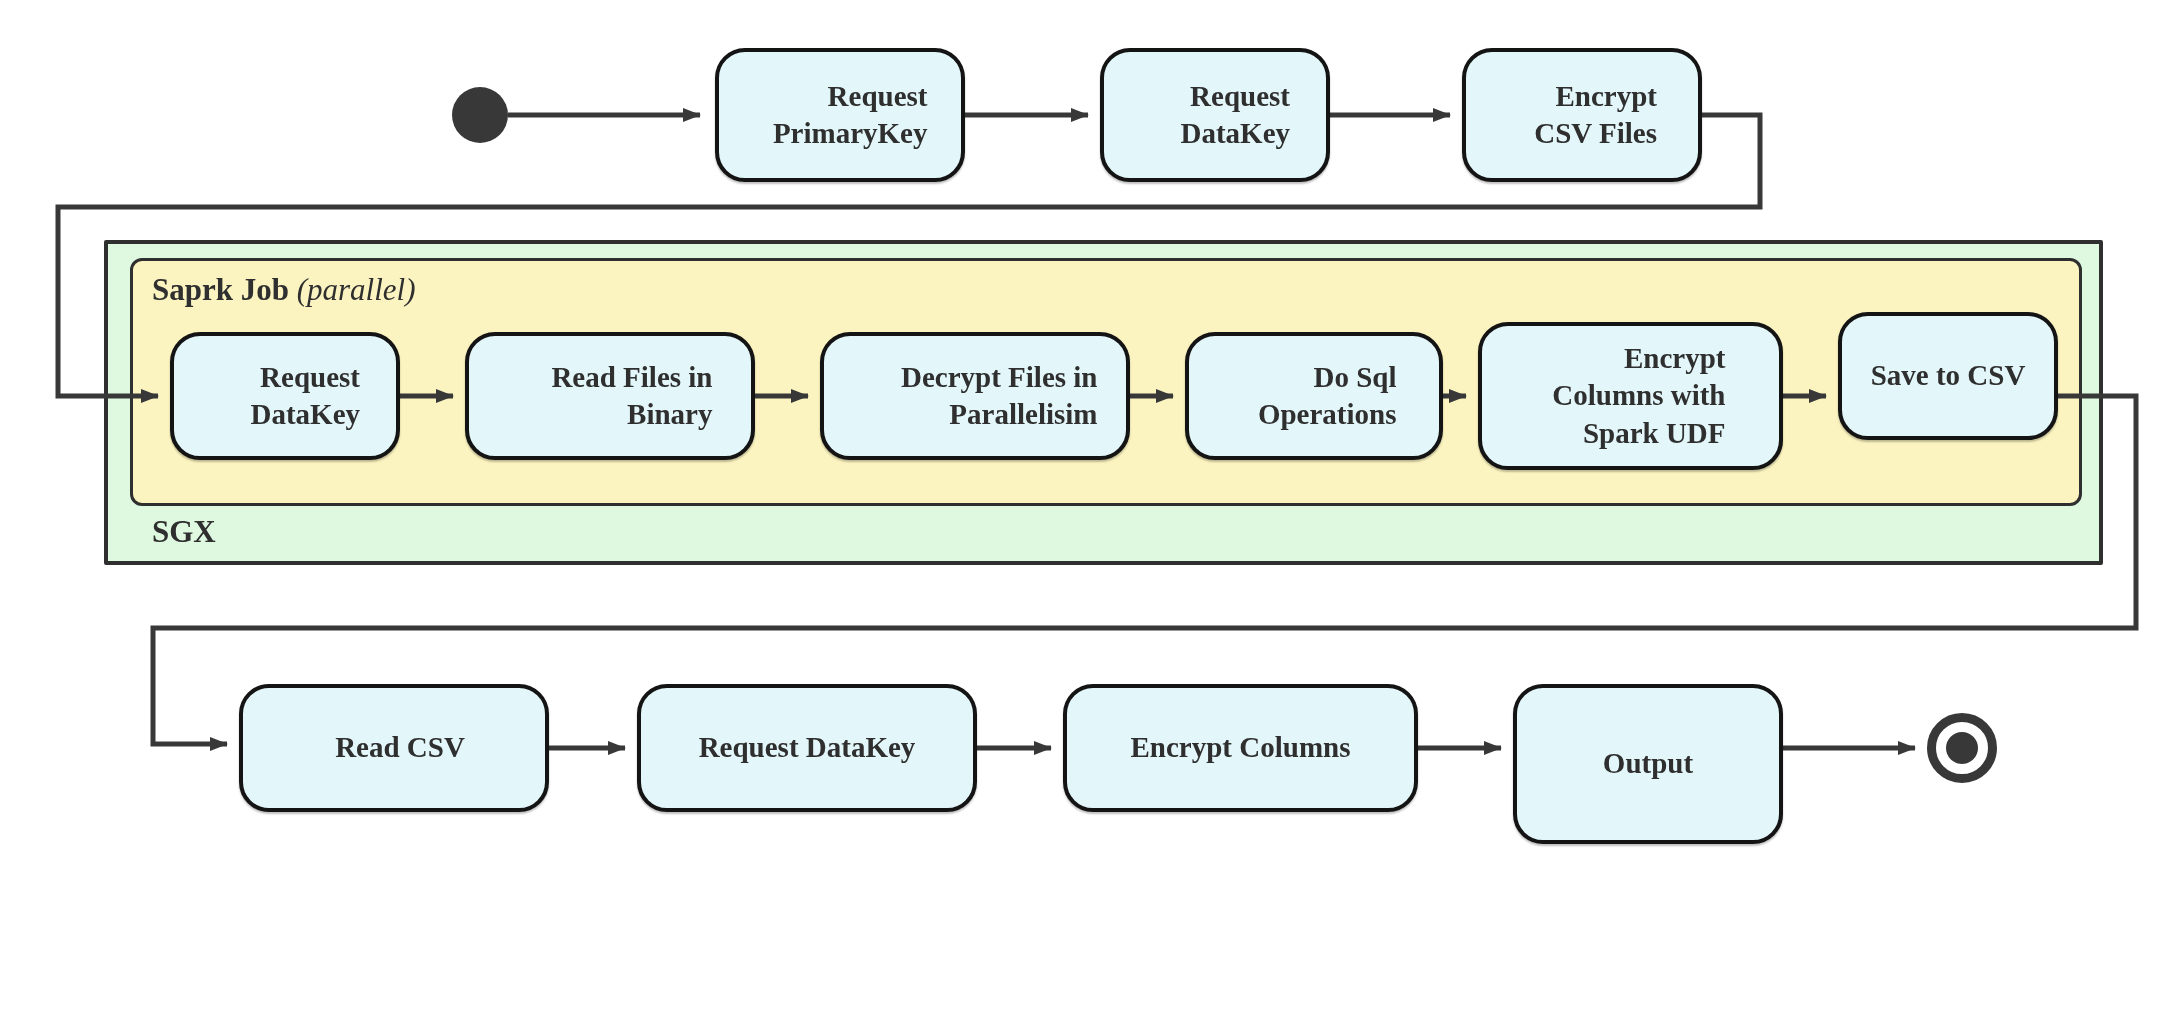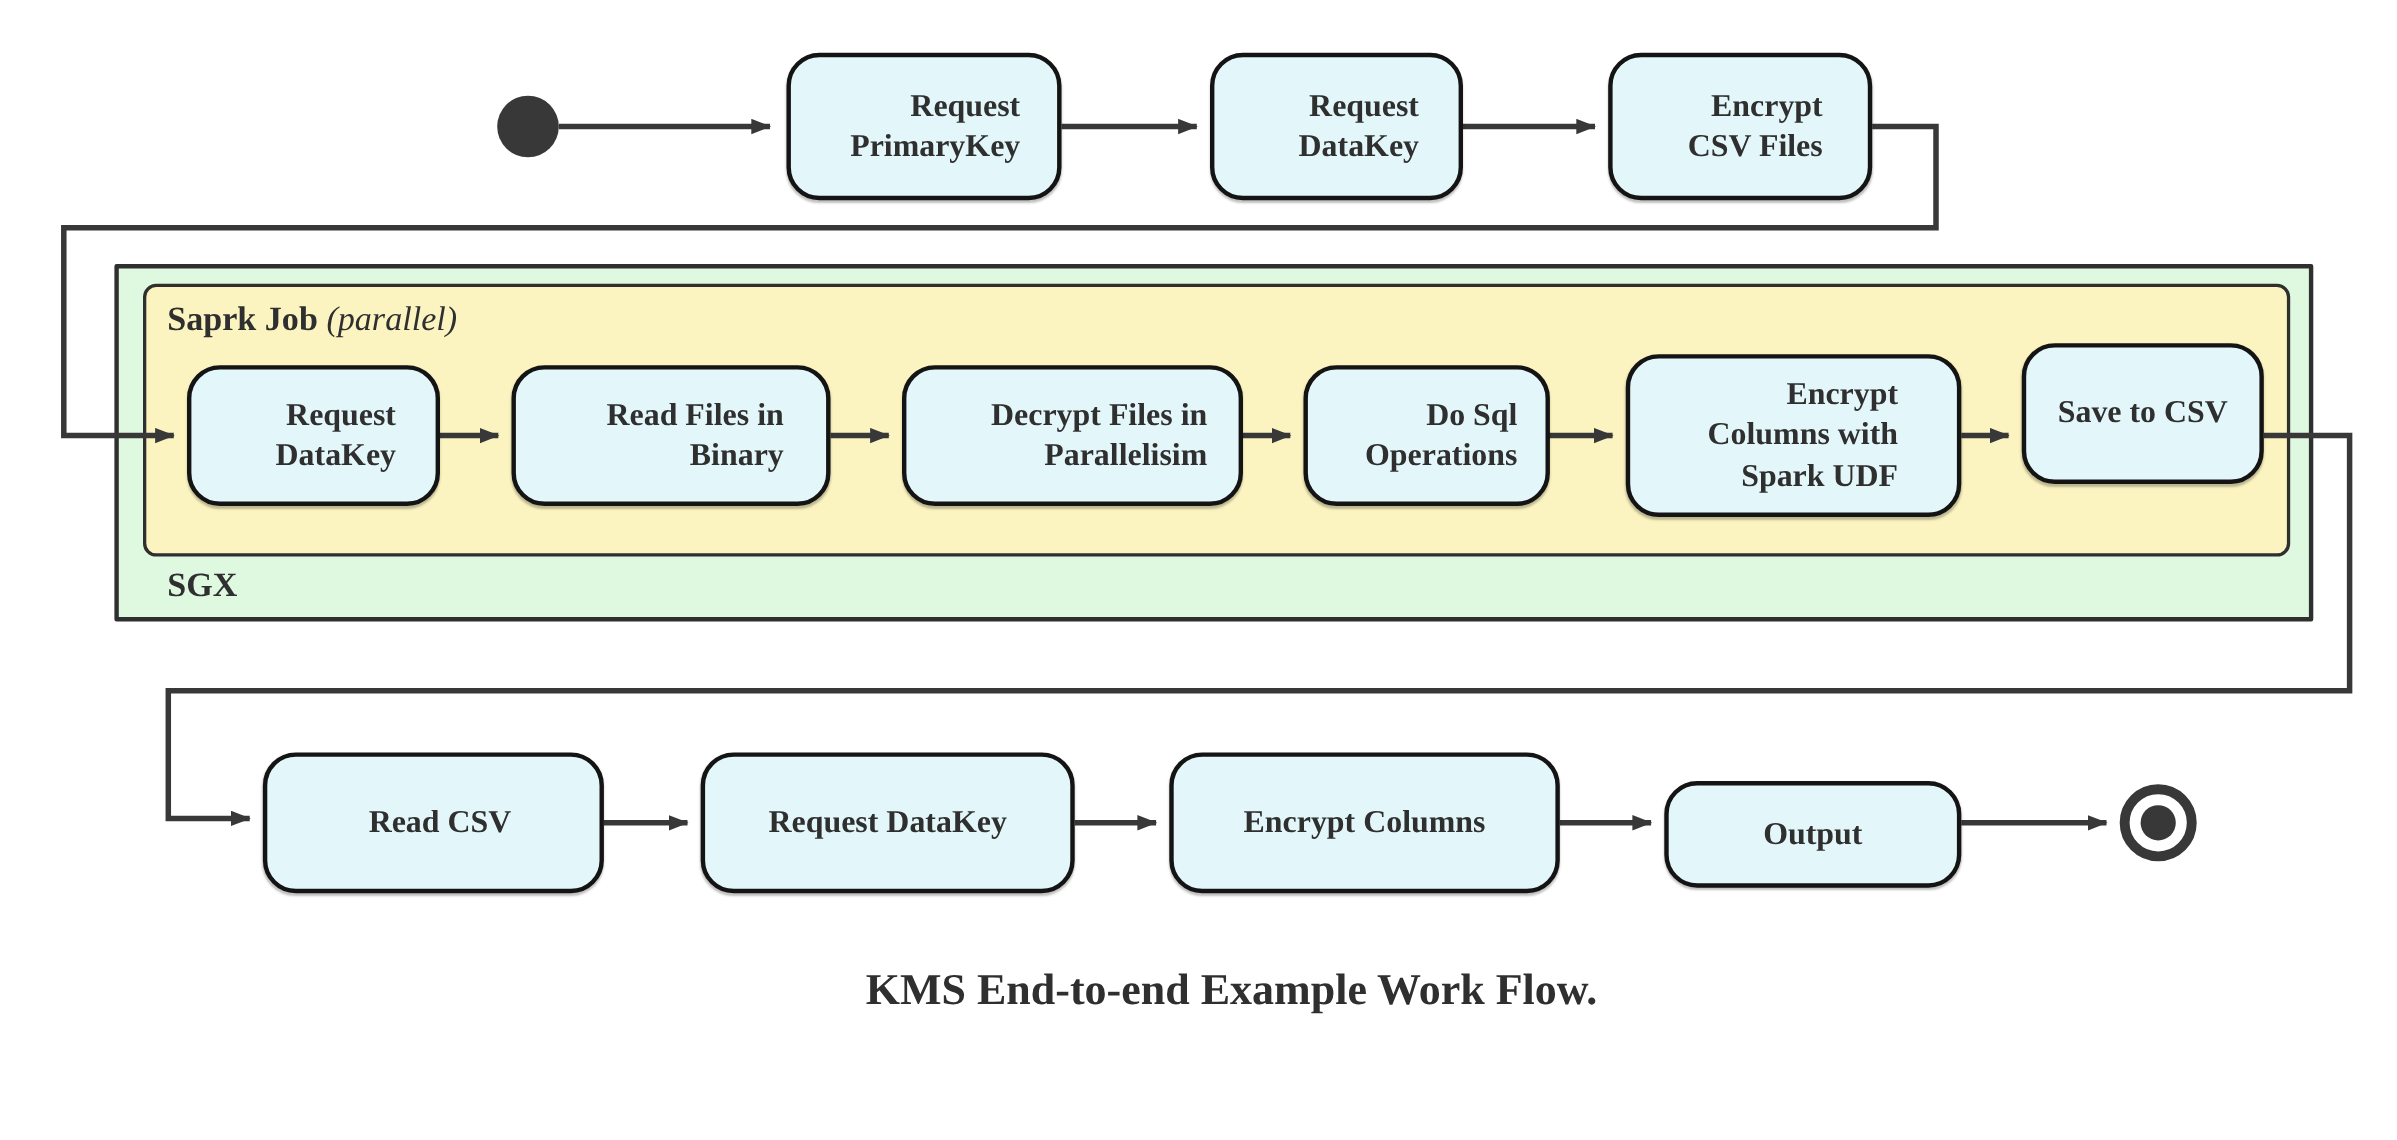--- a/index.html
+++ b/index.html
@@ -60,31 +60,31 @@
   .t3{left:1462px;top:48px;width:240px;height:134px;}
   .t3 .node-label{max-width:150px;}
 
   
   .s1{left:170px;top:332px;width:230px;height:128px;}
   .s1 .node-label{max-width:150px;}
   .s2{left:465px;top:332px;width:290px;height:128px;}
   .s2 .node-label{max-width:205px;}
   .s3{left:820px;top:332px;width:310px;height:128px;}
   .s3 .node-label{max-width:245px;}
-  .s4{left:1185px;top:332px;width:224px;height:128px;}
+  .s4{left:1185px;top:332px;width:258px;height:128px;}
   .s4 .node-label{max-width:165px;}
   .s5{left:1478px;top:322px;width:305px;height:148px;}
   .s5 .node-label{max-width:190px;}
   .s6{left:1838px;top:312px;width:220px;height:128px;}
 
   
   .b1{left:239px;top:684px;width:310px;height:128px;padding-left:12px;}
   .b2{left:637px;top:684px;width:340px;height:128px;}
   .b3{left:1063px;top:684px;width:355px;height:128px;}
-  .b4{left:1513px;top:684px;width:270px;height:97px;margin-top:26px;}
+  .b4{left:1513px;top:684px;width:270px;height:160px;}
 
   
   .start-node{
     position:absolute;left:452px;top:87px;width:56px;height:56px;
     background:var(--edge,#383838);border-radius:50%;
   }
   .end-node{
     position:absolute;left:1927px;top:713px;width:70px;height:70px;
     box-sizing:border-box;border:9px solid var(--edge,#383838);
     border-radius:50%;background:#ffffff;
@@ -180,15 +180,14 @@
     <span class="node-label">Encrypt Columns</span>
   </div>
   <div class="node b4">
     <span class="node-label">Output</span>
   </div>
 
   <div class="end-node">
     <div class="end-node-dot"></div>
   </div>
 
-  <div class="caption">KMS End-to-end Example Work Flow.</div>
 
 </div>
 
 </body></html>

